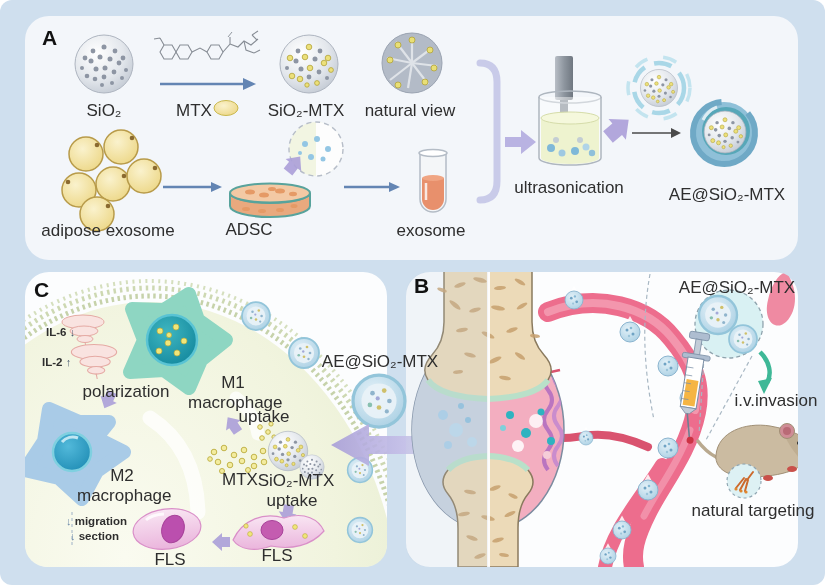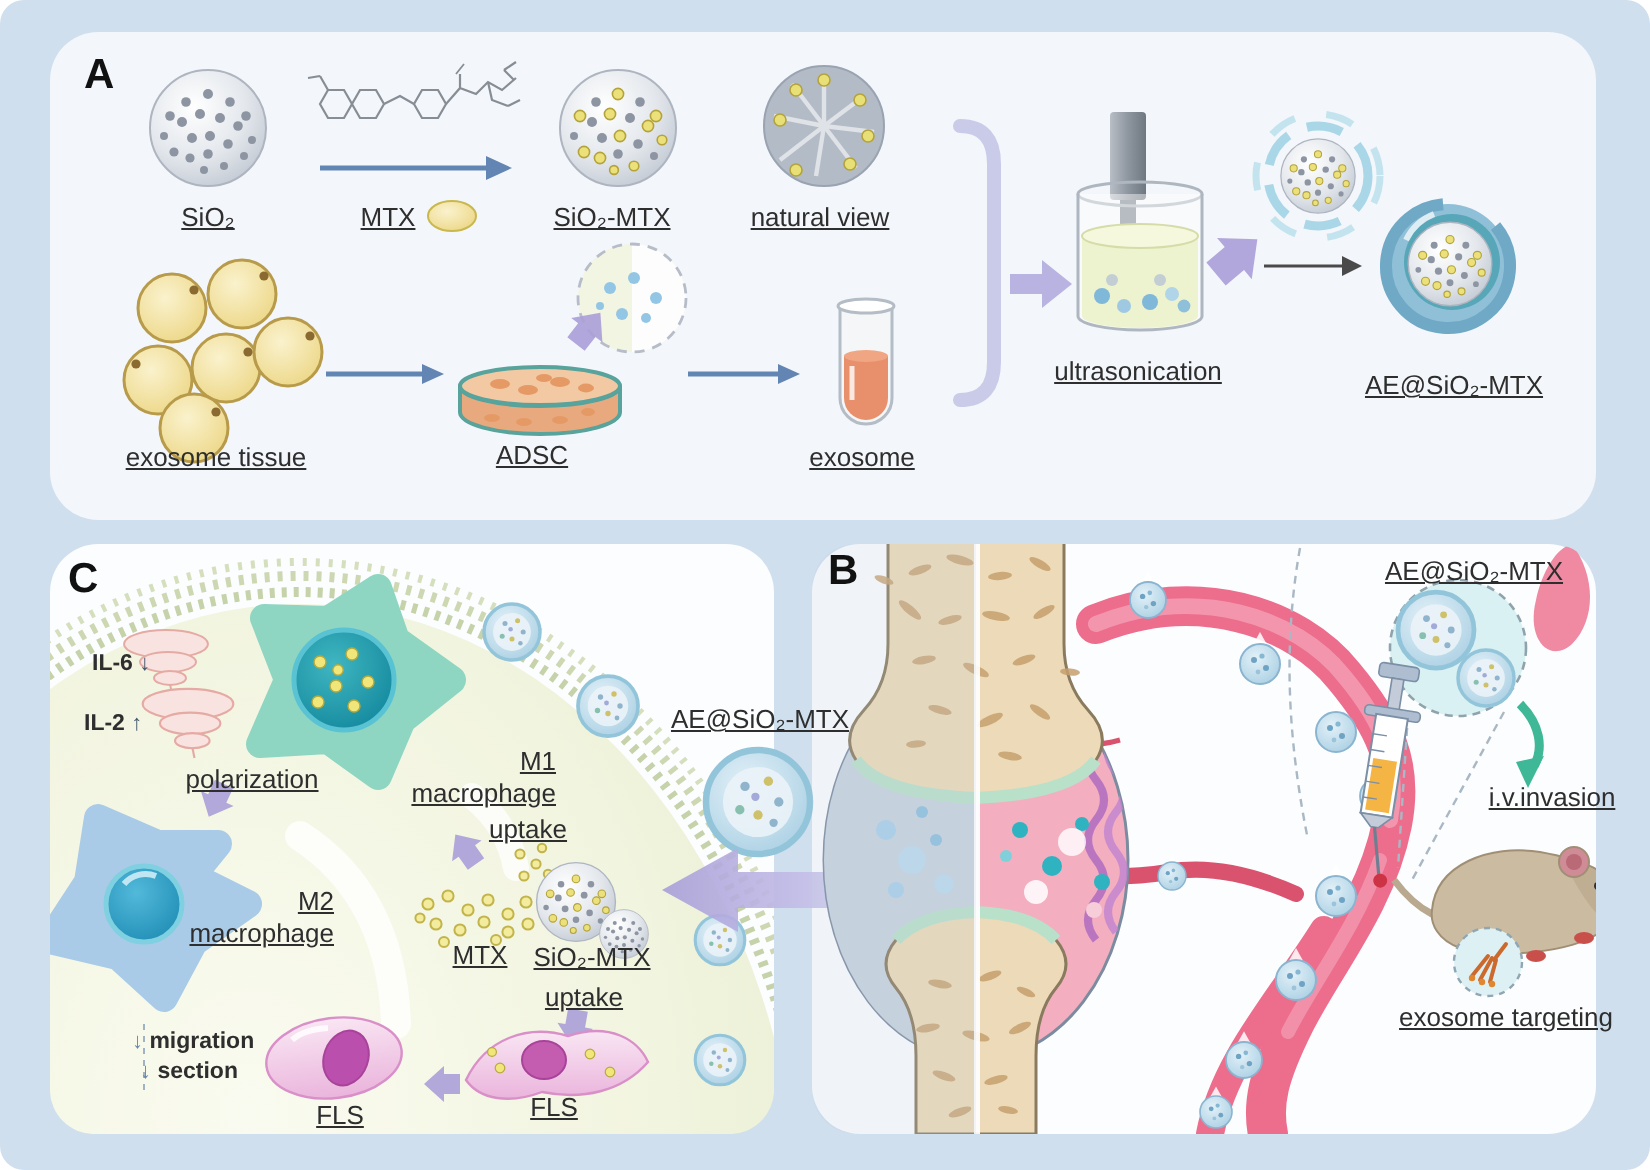--- a/index.html
+++ b/index.html
@@ -4,22 +4,22 @@
 <style>
   html,body{margin:0;padding:0;background:#fff;}
   #fig{position:relative;width:825px;height:585px;background:#cfdfee;border-radius:12px;overflow:hidden;
        font-family:"Liberation Sans", sans-serif;}
   .panel{position:absolute;border-radius:24px;}
   #panelA{left:25px;top:16px;width:773px;height:244px;background:#f3f6fa;}
   #panelC{left:25px;top:272px;width:362px;height:295px;background:#fcfdfe;}
   #panelB{left:406px;top:272px;width:392px;height:295px;background:#fcfdfe;}
   svg.art{position:absolute;left:0;top:0;pointer-events:none;}
   .plabel{position:absolute;font-weight:700;font-size:21px;color:#111;}
-  .lbl{position:absolute;font-size:13px;line-height:1.2;color:#2e2e2e;text-align:right;
-       white-space:nowrap;transform:translateX(-50%);text-decoration:underline;}
+  .lbl{position:absolute;font-size:17px;line-height:1.2;color:#2e2e2e;text-align:center;
+       white-space:nowrap;transform:translateX(-50%);}
   .lblL{position:absolute;font-size:11.5px;line-height:1.2;color:#2e2e2e;white-space:nowrap;font-weight:bold;}
   .two{white-space:normal;width:90px;}
   .dirArrow{color:#45586e;font-size:11px;}
   .dirArrow.blue{color:#6b88a8;}
 </style>
 </head>
 <body>
 
 <div id="fig">
   <div class="panel" id="panelA"></div>
@@ -583,40 +583,40 @@
   </svg>
 
   <div class="plabel" style="left:42px;top:26px">A</div>
   <div class="plabel" style="left:34px;top:278px">C</div>
   <div class="plabel" style="left:414px;top:274px">B</div>
 
   <div class="lbl" style="left:104px;top:101px">SiO₂</div>
   <div class="lbl" style="left:194px;top:101px">MTX</div>
   <div class="lbl" style="left:306px;top:101px">SiO₂-MTX</div>
   <div class="lbl" style="left:410px;top:101px">natural view</div>
-  <div class="lbl" style="left:108px;top:221px">exosome tissue</div>
-  <div class="lbl" style="left:266px;top:220px">ADSC</div>
+  <div class="lbl" style="left:108px;top:221px">adipose exosome</div>
+  <div class="lbl" style="left:249px;top:220px">ADSC</div>
   <div class="lbl" style="left:431px;top:221px">exosome</div>
   <div class="lbl" style="left:569px;top:178px">ultrasonication</div>
   <div class="lbl" style="left:727px;top:185px">AE@SiO₂-MTX</div>
 
   <div class="lblL" style="left:46px;top:326px">
     <span>IL-6</span>
     <span class="dirArrow">↓</span>
   </div>
   <div class="lblL" style="left:42px;top:356px">
     <span>IL-2</span>
     <span class="dirArrow">↑</span>
   </div>
   <div class="lbl" style="left:126px;top:382px">polarization</div>
   <div class="lbl two" style="left:233px;top:373px">
     <span style="display:block">M1</span>
     <span style="display:block">macrophage</span>
   </div>
-  <div class="lbl two" style="left:122px;top:443px">
+  <div class="lbl two" style="left:122px;top:466px">
     <span style="display:block">M2</span>
     <span style="display:block">macrophage</span>
   </div>
   <div class="lbl" style="left:264px;top:407px">uptake</div>
   <div class="lbl" style="left:240px;top:470px">MTX</div>
   <div class="lbl" style="left:296px;top:471px">SiO₂-MTX</div>
   <div class="lbl" style="left:292px;top:491px">uptake</div>
   <div class="lbl" style="left:380px;top:352px">AE@SiO₂-MTX</div>
   <div class="lblL" style="left:66px;top:515px">
     <span class="dirArrow blue">↓</span>
@@ -624,14 +624,14 @@
   </div>
   <div class="lblL" style="left:70px;top:530px">
     <span class="dirArrow blue">↓</span>
     <span>section</span>
   </div>
   <div class="lbl" style="left:170px;top:550px">FLS</div>
   <div class="lbl" style="left:277px;top:546px">FLS</div>
 
   <div class="lbl" style="left:737px;top:278px">AE@SiO₂-MTX</div>
   <div class="lbl" style="left:776px;top:391px">i.v.invasion</div>
-  <div class="lbl" style="left:753px;top:501px">exosome targeting</div>
+  <div class="lbl" style="left:753px;top:501px">natural targeting</div>
 </div>
 
 </body></html>

